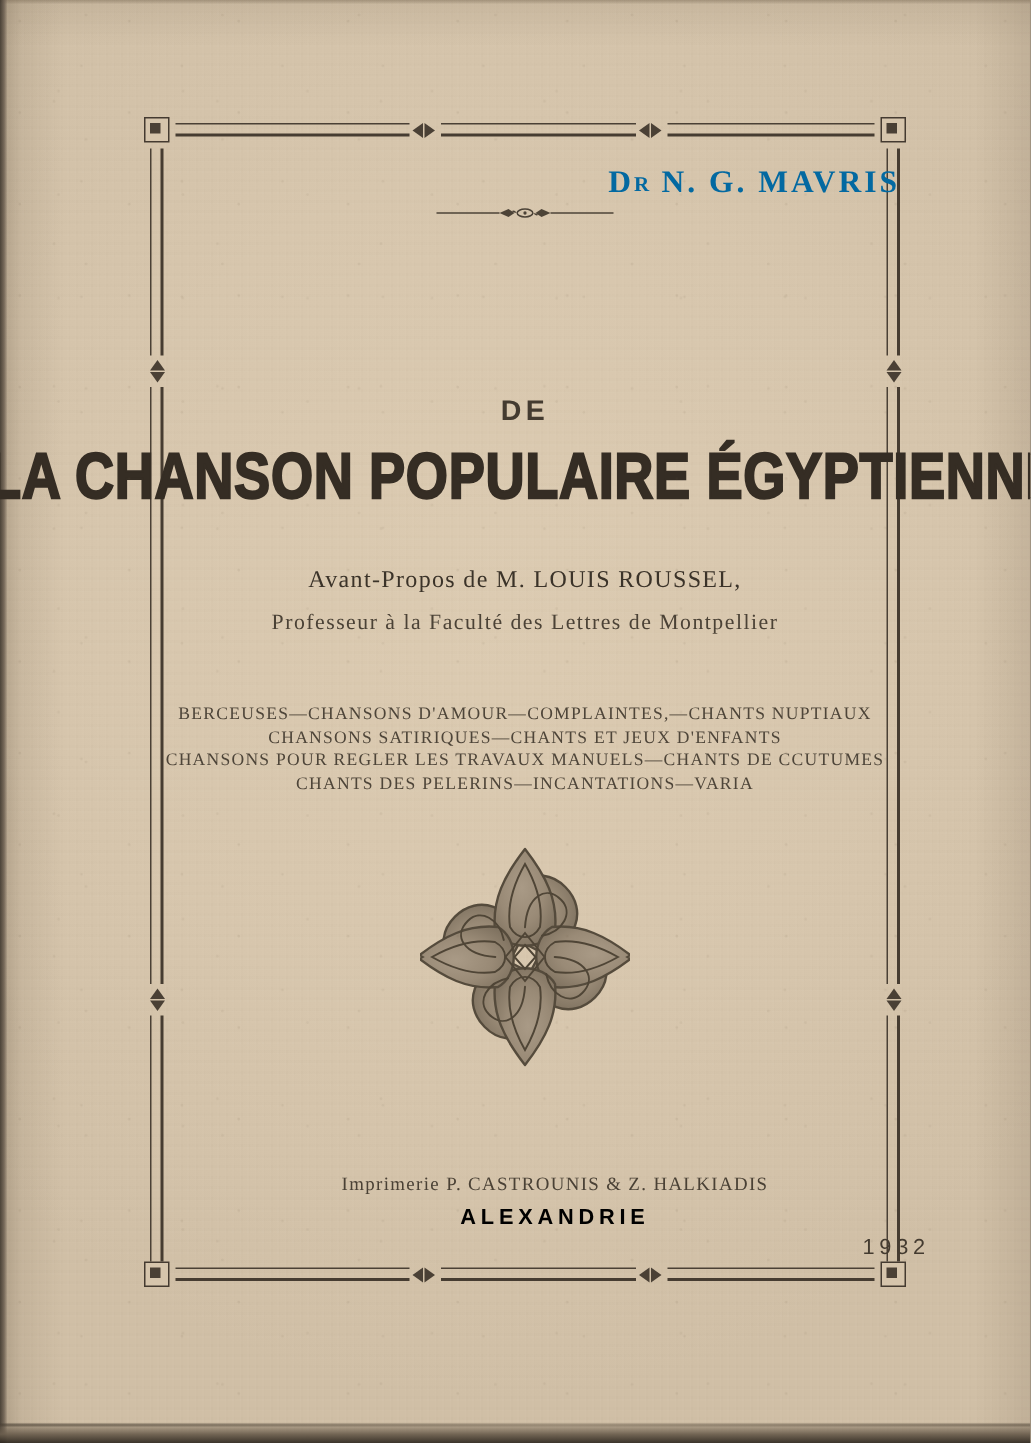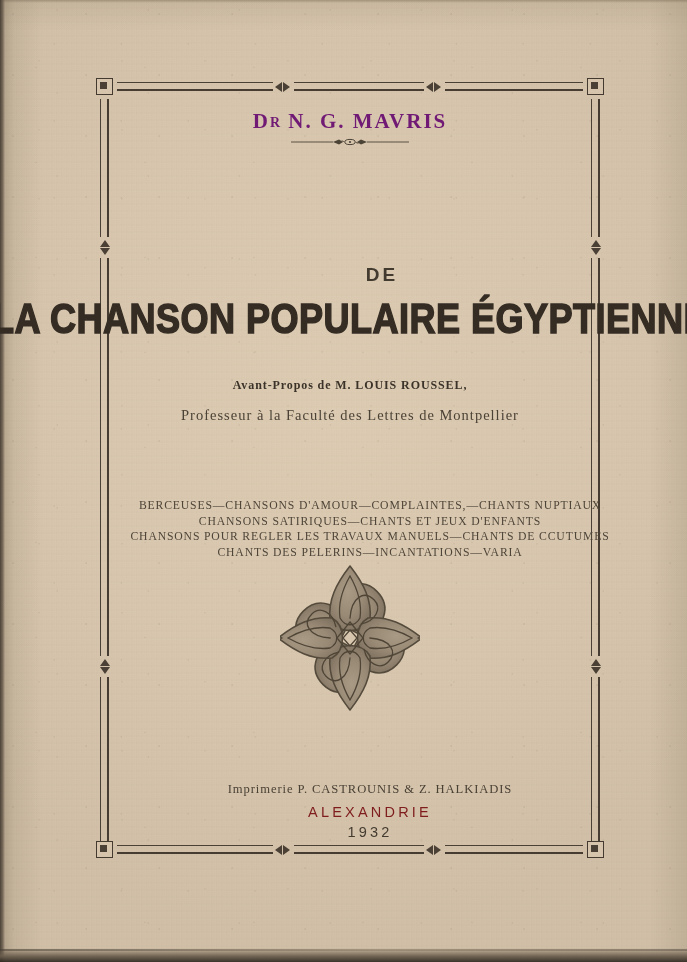--- a/index.html
+++ b/index.html
@@ -142,21 +142,22 @@
     text-align: center;
   }
   .author-name {
     position: absolute;
     top: 27px;
     width: 100%;
     font-family: "Liberation Serif", serif;
     font-weight: 700;
     font-size: 21px;
     letter-spacing: 2.0px;
-    color: #701a75;
+    color: #0369a1;
+    text-align: right;
   }
   .author-name .dr-sup {
     font-size: 14px;
     vertical-align: 1px;
     letter-spacing: 1px;
   }
   #author-divider {
     position: absolute;
     top: 54px;
     left: 50%;
@@ -176,60 +177,58 @@
   }
   .title-line2 {
     position: absolute;
     top: 182px;
     width: 100%;
     font-family: "Liberation Sans", sans-serif;
     font-weight: 700;
     font-size: 19px;
     letter-spacing: 3px;
     color: #443b30;
-    margin-left: 32px;
   }
   .title-main {
     position: absolute;
     top: 212px;
     left: 50%;
     transform: translateX(-50%) scaleX(0.84);
     transform-origin: center top;
     white-space: nowrap;
     font-family: "Liberation Sans", sans-serif;
     font-weight: 700;
     font-size: 43px;
     letter-spacing: 0.5px;
     color: #352d24;
     -webkit-text-stroke: 1.5px #352d24;
   }
   .preface-line {
     position: absolute;
     top: 296px;
     width: 100%;
     font-family: "Liberation Serif", serif;
-    font-weight: 700;
-    font-size: 12px;
+    font-weight: 400;
+    font-size: 16px;
     letter-spacing: 0.9px;
     color: #3b3329;
   }
   .preface-sub {
     position: absolute;
     top: 325px;
     width: 100%;
     font-family: Liberation Serif, serif;
     font-size: 14.5px;
     letter-spacing: 1.0px;
     color: #4b4236;
   }
   #contents-list {
     position: absolute;
-    top: 416px;
-    width: 100%;
-    padding-left: 20px;
+    top: 386px;
+    width: 100%;
   }
   .contents-line {
     font-family: "Liberation Serif", serif;
     font-size: 11.7px;
     letter-spacing: 0.85px;
     line-height: 15.5px;
     color: #4e4539;
     white-space: nowrap;
   }
   #rosette {
@@ -250,28 +249,30 @@
     font-family: "Liberation Serif", serif;
     font-size: 12.6px;
     letter-spacing: 0.9px;
     color: #4a4135;
   }
   .imprint-city {
     margin-top: 7px;
     font-family: "Liberation Sans", sans-serif;
     font-size: 14.5px;
     letter-spacing: 3.2px;
-    color: #7f1d1d;
+    color: #000000;
+    font-weight: bold;
   }
   .imprint-year {
     margin-top: 4px;
     font-family: "Liberation Sans", sans-serif;
     font-size: 14.5px;
     letter-spacing: 3.2px;
     color: #443b30;
+    text-align: right;
   }
   #overall-speckle {
     position: absolute;
     inset: 0;
     pointer-events: none;
     opacity: .16;
     background-image:
       radial-gradient(circle at 18% 23%, rgba(105,88,66,.6) 0.6px, transparent 1.2px),
       radial-gradient(circle at 63% 12%, rgba(105,88,66,.5) 0.6px, transparent 1.2px),
       radial-gradient(circle at 81% 57%, rgba(105,88,66,.5) 0.6px, transparent 1.2px),

